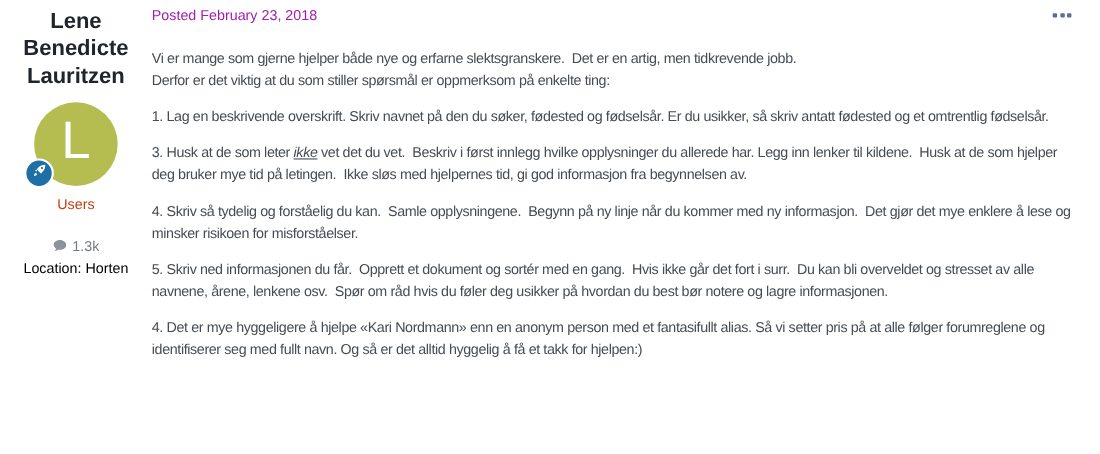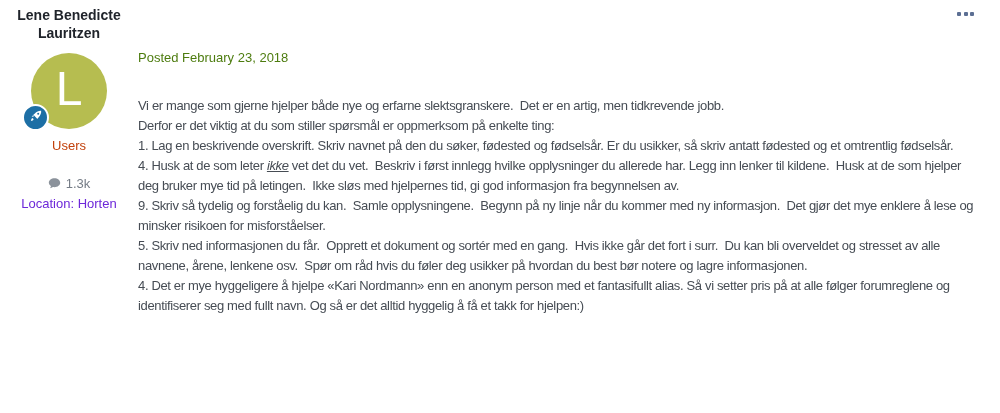--- a/index.html
+++ b/index.html
@@ -9,54 +9,54 @@
     font-family: "Liberation Sans", "DejaVu Sans", sans-serif;
     color: #464c54;
   }
   .page { display: flex; width: 1000px; height: 413px; }
 
   
   .author-panel {
     width: 138px; flex: 0 0 138px; text-align: center; padding-top: 7px;
   }
   .author-name {
-    font-size: 14px; font-weight: bold; color: #20242b;
+    font-size: 20px; font-weight: bold; color: #20242b;
     line-height: 1.25; padding: 0 2px; cursor: pointer;
   }
   .avatar-wrap { position: relative; width: 76px; height: 76px; margin: 11px auto 0; }
   .avatar-circle {
     width: 76px; height: 76px; border-radius: 50%;
     display: flex; align-items: center; justify-content: center;
     cursor: pointer;
   }
   .avatar-letter { color: #ffffff; font-size: 48px; line-height: 1; padding-bottom: 4px; }
   .rank-badge {
     position: absolute; left: -9px; bottom: -2px;
     width: 27px; height: 27px; border-radius: 50%;
     border: 2px solid #ffffff;
     display: flex; align-items: center; justify-content: center;
   }
   .author-group { margin-top: 9px; font-size: 13px; color: #c2410c; }
   .author-stats {
     margin-top: 23px; font-size: 13px; color: #757c86;
     display: flex; align-items: center; justify-content: center; gap: 5px;
   }
-  .author-location { margin-top: 5px; font-size: 13px; color: #6d28d9; }
+  .author-location { margin-top: 5px; font-size: 13px; color: #000000; }
 
   
   .post-body { flex: 1; padding: 6px 24px 0 0; }
   .meta-row { display: flex; align-items: flex-start; justify-content: space-between; }
-  .post-date { font-size: 13px; color: #4d7c0f; margin-top: 44px; }
+  .post-date { font-size: 13px; color: #a21caf; }
   .options-btn { display: flex; gap: 2.5px; padding: 6px 2px; cursor: pointer; }
   .options-btn i {
     width: 4px; height: 4px; background: #5c6f93; border-radius: 1px; display: block;
   }
   .post-text { font-size: 13px; letter-spacing: -0.35px; line-height: 20px; }
-  .post-text p { white-space: pre-wrap; }
-  .post-text p.intro { margin-top: 31px; }
+  .post-text p { margin-top: 13px; white-space: pre-wrap; }
+  .post-text p.intro { margin-top: 21px; }
   .post-text em { font-style: italic; text-decoration: underline; }
 </style>
 </head>
 <body>
 
 <div class="page">
 
   <aside class="author-panel">
     <div class="author-name">Lene Benedicte Lauritzen</div>
 
@@ -100,23 +100,23 @@
         </span>
       </span>
     </div>
 
     <div class="post-text">
       <p class="intro"><span>Vi er mange som gjerne hjelper både nye og erfarne slektsgranskere.  Det er en artig, men tidkrevende jobb.</span><br><span>Derfor er det viktig at du som stiller spørsmål er oppmerksom på enkelte ting:</span></p>
 
       <p><span>1. Lag en beskrivende overskrift. Skriv navnet på den du søker, fødested og fødselsår. Er du usikker, så skriv antatt fødested og et omtrentlig fødselsår.</span><em></em><span></span></p>
 
 
-      <p><span>4. Husk at de som leter </span><em>ikke</em><span> vet det du vet.  Beskriv i først innlegg hvilke opplysninger du allerede har. Legg inn lenker til kildene.  Husk at de som hjelper deg bruker mye tid på letingen.  Ikke sløs med hjelpernes tid, gi god informasjon fra begynnelsen av.</span></p>
+      <p><span>3. Husk at de som leter </span><em>ikke</em><span> vet det du vet.  Beskriv i først innlegg hvilke opplysninger du allerede har. Legg inn lenker til kildene.  Husk at de som hjelper deg bruker mye tid på letingen.  Ikke sløs med hjelpernes tid, gi god informasjon fra begynnelsen av.</span></p>
 
-      <p><span>9. Skriv så tydelig og forståelig du kan.  Samle opplysningene.  Begynn på ny linje når du kommer med ny informasjon.  Det gjør det mye enklere å lese og minsker risikoen for misforståelser.</span><em></em><span></span></p>
+      <p><span>4. Skriv så tydelig og forståelig du kan.  Samle opplysningene.  Begynn på ny linje når du kommer med ny informasjon.  Det gjør det mye enklere å lese og minsker risikoen for misforståelser.</span><em></em><span></span></p>
 
       <p><span>5. Skriv ned informasjonen du får.  Opprett et dokument og sortér med en gang.  Hvis ikke går det fort i surr.  Du kan bli overveldet og stresset av alle navnene, årene, lenkene osv.  Spør om råd hvis du føler deg usikker på hvordan du best bør notere og lagre informasjonen.</span><em></em><span></span></p>
 
 
       <p><span>4. Det er mye hyggeligere å hjelpe «Kari Nordmann» enn en anonym person med et fantasifullt alias. Så vi setter pris på at alle følger forumreglene og identifiserer seg med fullt navn. Og så er det alltid hyggelig å få et takk for hjelpen:)</span><em></em><span></span></p>
     </div>
   </main>
 </div>
 
 </body></html>

